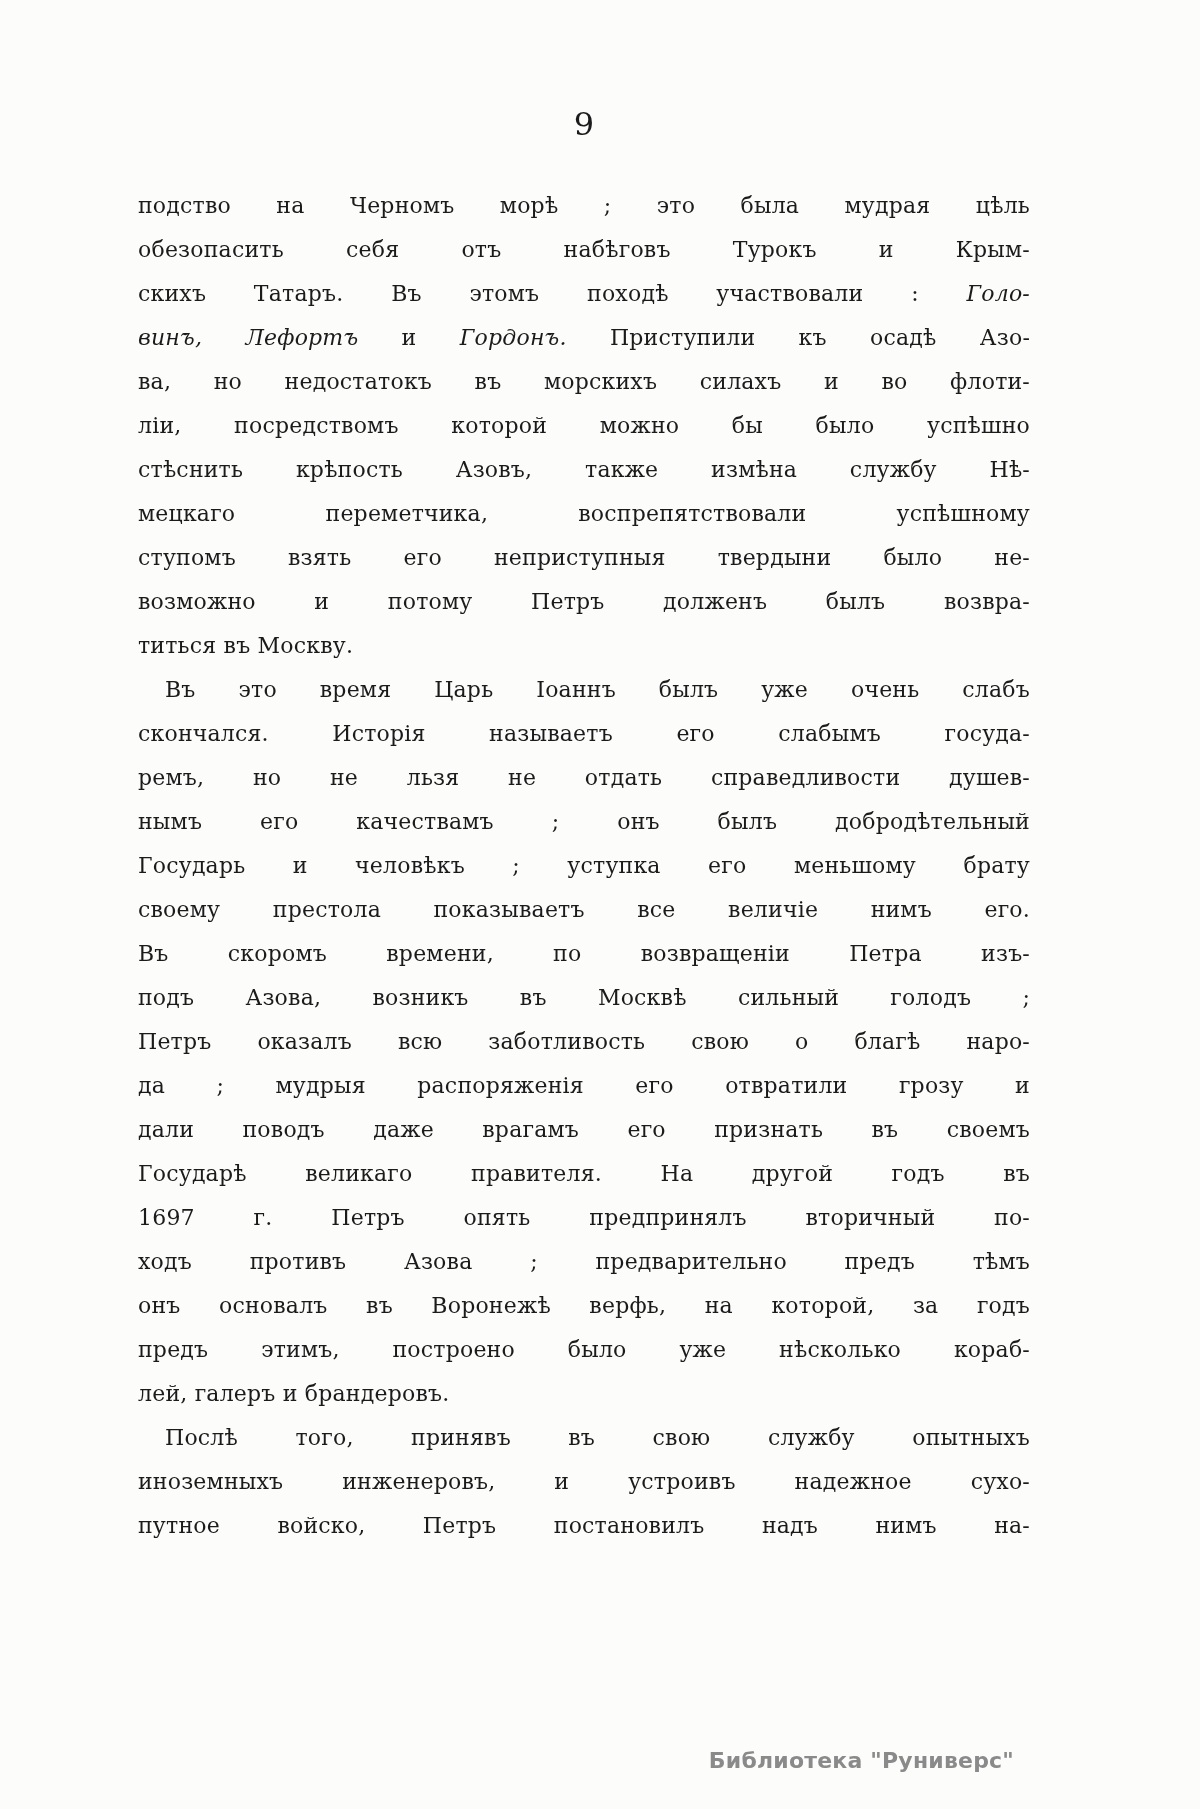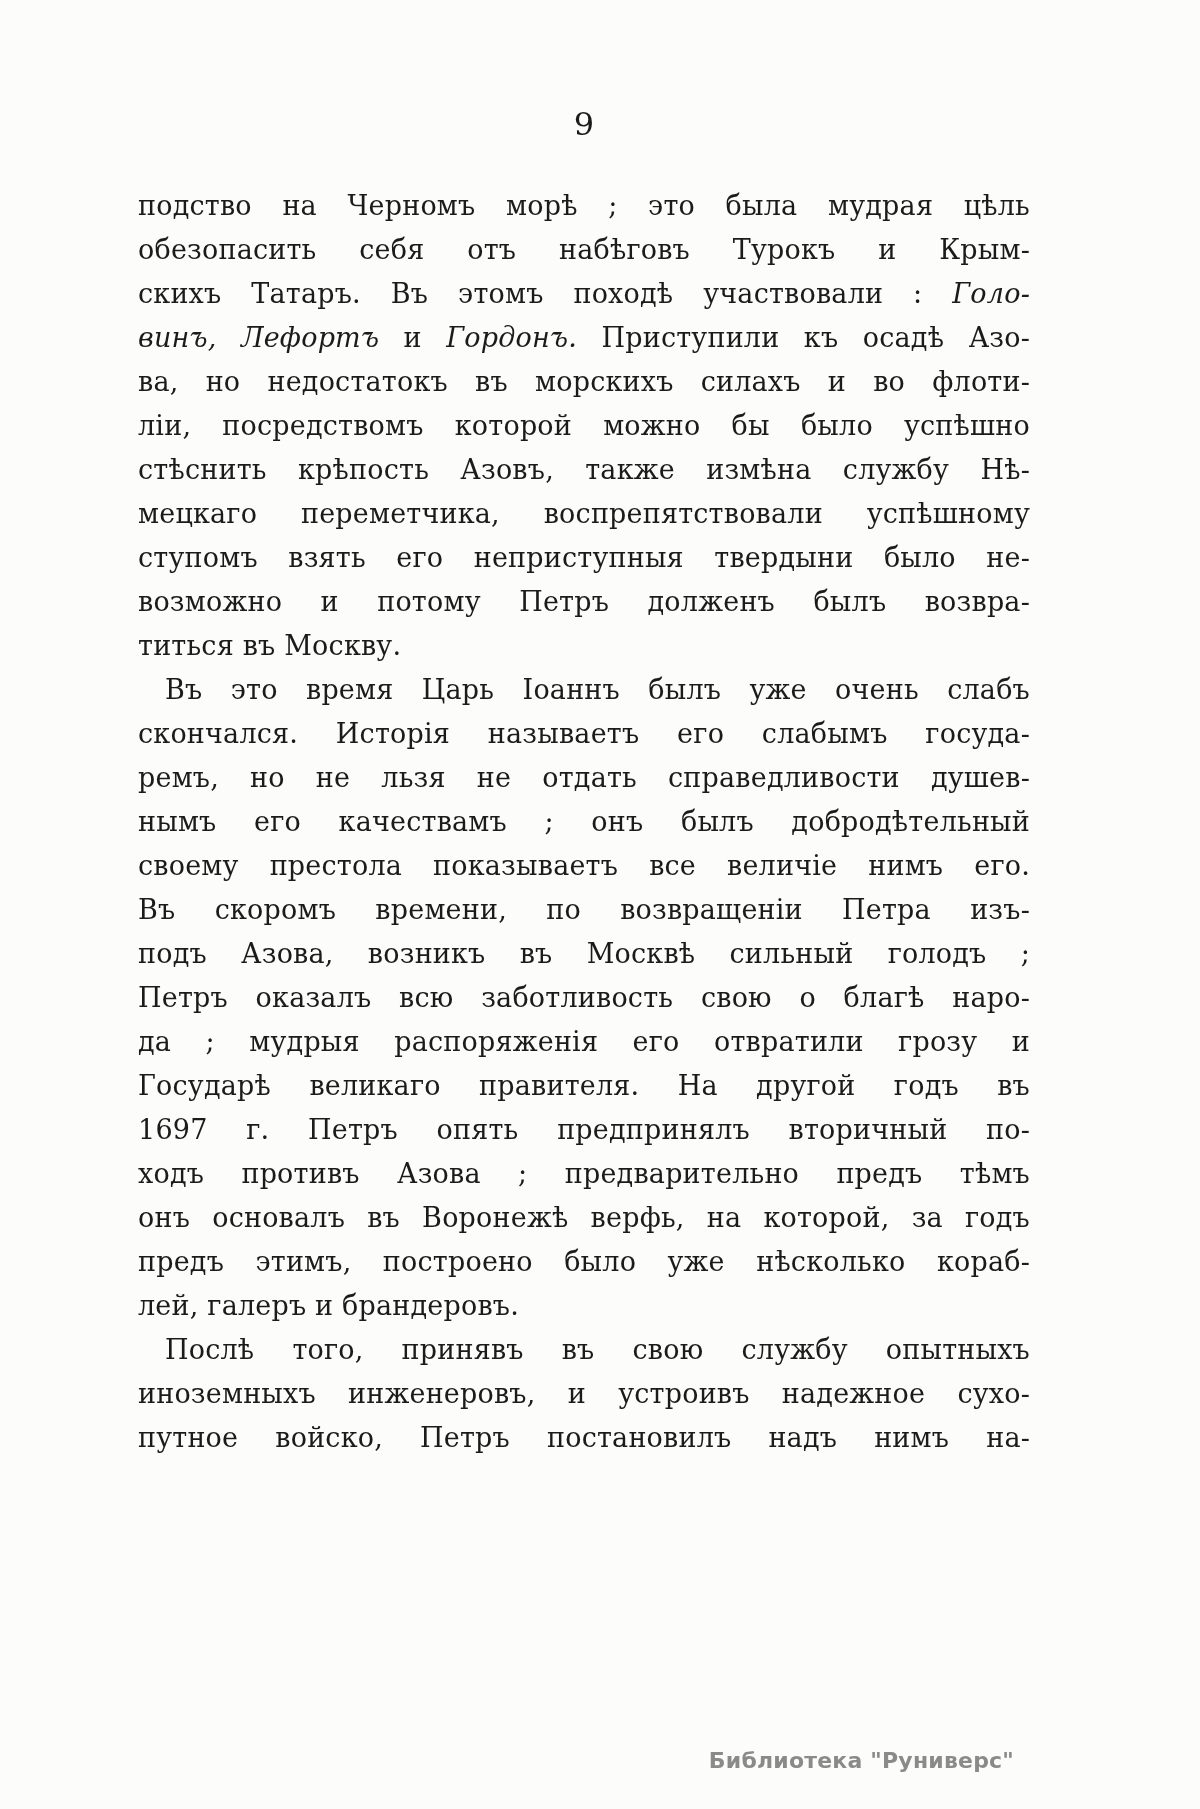--- a/index.html
+++ b/index.html
@@ -27,21 +27,21 @@
     text-align: center;
     font-size: 32px;
     line-height: 48px;
     color: var(--ink, #1b1b1b);
   }
   .text-block {
     position: absolute;
     top: 184px;
     left: 138px;
     width: 892px;
-    font-size: 27px;
+    font-size: 22px;
     line-height: 44px;
     color: var(--ink, #1b1b1b);
     letter-spacing: 0.2px;
   }
   .line {
     text-align: justify;
     text-align-last: justify;
     -moz-text-align-last: justify;
     white-space: normal;
   }
@@ -82,25 +82,27 @@
       <div class="line"><span>ліи, посредствомъ которой можно бы было успѣшно</span></div>
       <div class="line"><span>стѣснить крѣпость Азовъ, также измѣна службу Нѣ-</span></div>
       <div class="line"><span>мецкаго переметчика, воспрепятствовали успѣшному</span></div>
       <div class="line"><span>ступомъ взять его неприступныя твердыни было не-</span></div>
       <div class="line"><span>возможно и потому Петръ долженъ былъ возвра-</span></div>
       <div class="line par-end"><span>титься въ Москву.</span></div>
       <div class="line indent"><span>Въ это время Царь Іоаннъ былъ уже очень слабъ</span></div>
       <div class="line"><span>скончался. Исторія называетъ его слабымъ госуда-</span></div>
       <div class="line"><span>ремъ, но не льзя не отдать справедливости душев-</span></div>
       <div class="line"><span>нымъ его качествамъ ; онъ былъ добродѣтельный</span></div>
+      <div class="line"><span>Государь и человѣкъ ; уступка его меньшому брату</span></div>
       <div class="line"><span>своему престола показываетъ все величіе нимъ его.</span></div>
       <div class="line"><span>Въ скоромъ времени, по возвращеніи Петра изъ-</span></div>
       <div class="line"><span>подъ Азова, возникъ въ Москвѣ сильный голодъ ;</span></div>
       <div class="line"><span>Петръ оказалъ всю заботливость свою о благѣ наро-</span></div>
       <div class="line"><span>да ; мудрыя распоряженія его отвратили грозу и</span></div>
+      <div class="line"><span>дали поводъ даже врагамъ его признать въ своемъ</span></div>
       <div class="line"><span>Государѣ великаго правителя. На другой годъ въ</span></div>
       <div class="line"><span>1697 г. Петръ опять предпринялъ вторичный по-</span></div>
       <div class="line"><span>ходъ противъ Азова ; предварительно предъ тѣмъ</span></div>
       <div class="line"><span>онъ основалъ въ Воронежѣ верфь, на которой, за годъ</span></div>
       <div class="line"><span>предъ этимъ, построено было уже нѣсколько кораб-</span></div>
       <div class="line par-end"><span>лей, галеръ и брандеровъ.</span></div>
       <div class="line indent"><span>Послѣ того, принявъ въ свою службу опытныхъ</span></div>
       <div class="line"><span>иноземныхъ инженеровъ, и устроивъ надежное сухо-</span></div>
       <div class="line"><span>путное войско, Петръ постановилъ надъ нимъ на-</span></div>
     </div>

